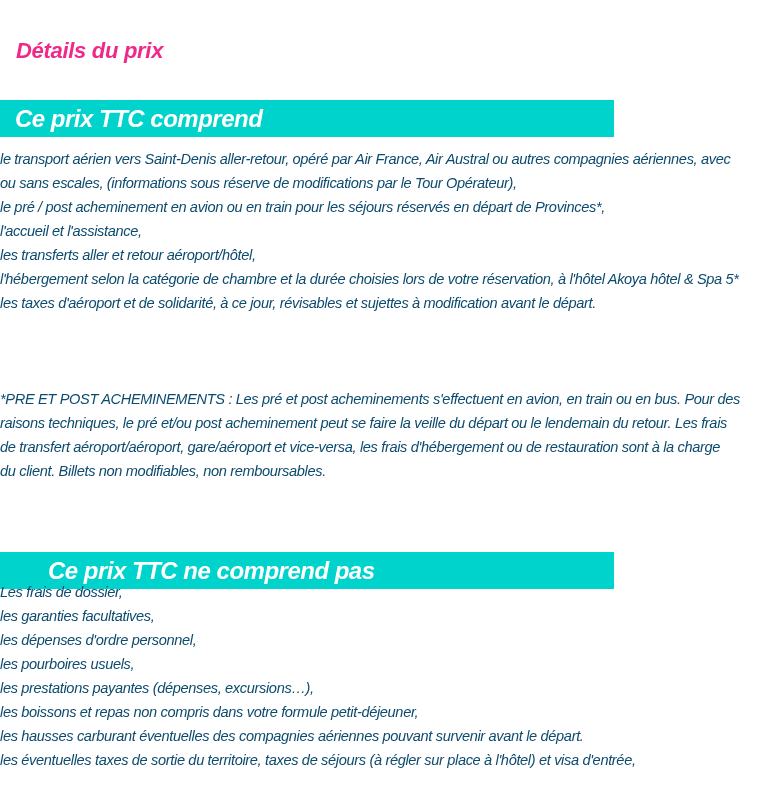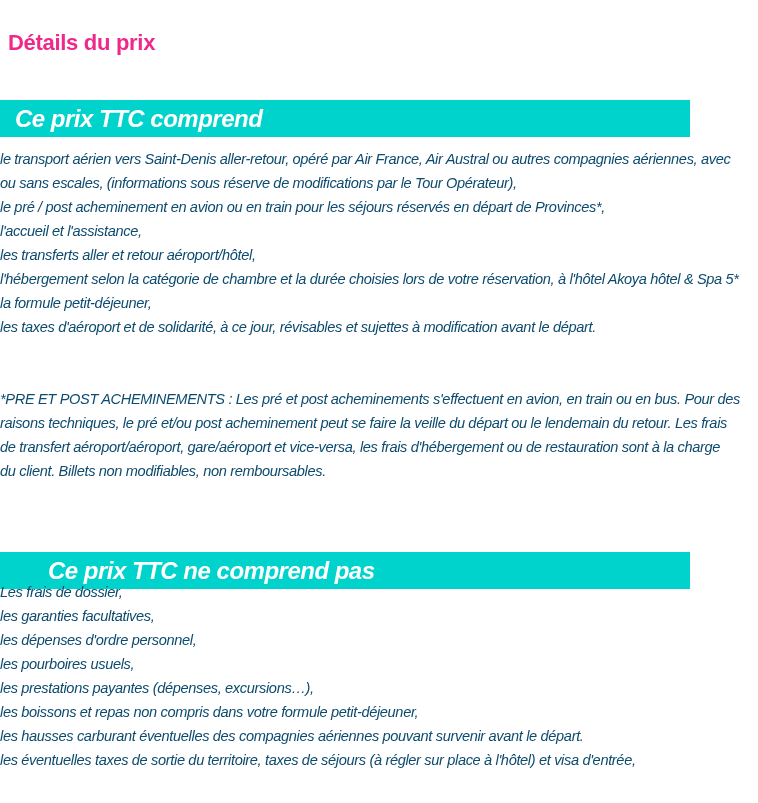--- a/index.html
+++ b/index.html
@@ -7,31 +7,32 @@
       width: 758px;
       height: 803px;
       overflow: hidden;
       font-family: "Liberation Sans", "DejaVu Sans", sans-serif;
       color: #4a4a4a;
     }
     .page-title {
       position: absolute;
       left: 0;
       top: 20px;
-      margin: 8px;
+      margin: 16px;
       font-size: 22px;
       font-weight: bold;
+      font-style: italic;
       color: #f0288a;
       letter-spacing: -0.3px;
       line-height: 30px;
     }
     .section-banner {
       position: absolute;
       left: 0;
-      width: 690px;
+      width: 614px;
       height: 37px;
       background: #00d2cc;
       box-sizing: border-box;
       padding-left: 15px;
     }
     .section-banner h2 {
       margin: 0;
       font-size: 24px;
       font-weight: bold;
       font-style: italic;
@@ -60,21 +61,20 @@
   <h2>Ce prix TTC comprend</h2>
 </div>
 
 <div class="text-block" style="top:147px;">
   <span class="line">le transport aérien vers Saint-Denis aller-retour, opéré par Air France, Air Austral ou autres compagnies aériennes, avec</span>
   <span class="line">ou sans escales, (informations sous réserve de modifications par le Tour Opérateur),</span>
   <span class="line">le pré / post acheminement en avion ou en train pour les séjours réservés en départ de Provinces*,</span>
   <span class="line">l'accueil et l'assistance,</span>
   <span class="line">les transferts aller et retour aéroport/hôtel,</span>
   <span class="line">l'hébergement selon la catégorie de chambre et la durée choisies lors de votre réservation, à l'hôtel Akoya hôtel &amp; Spa 5*</span>
-  <span class="line">la formule petit-déjeuner,</span>
   <span class="line">les taxes d'aéroport et de solidarité, à ce jour, révisables et sujettes à modification avant le départ.</span>
 </div>
 
 <div class="text-block" style="top:387px;">
   <span class="line">*PRE ET POST ACHEMINEMENTS : Les pré et post acheminements s'effectuent en avion, en train ou en bus. Pour des</span>
   <span class="line">raisons techniques, le pré et/ou post acheminement peut se faire la veille du départ ou le lendemain du retour. Les frais</span>
   <span class="line">de transfert aéroport/aéroport, gare/aéroport et vice-versa, les frais d'hébergement ou de restauration sont à la charge</span>
   <span class="line">du client. Billets non modifiables, non remboursables.</span>
 </div>
 

